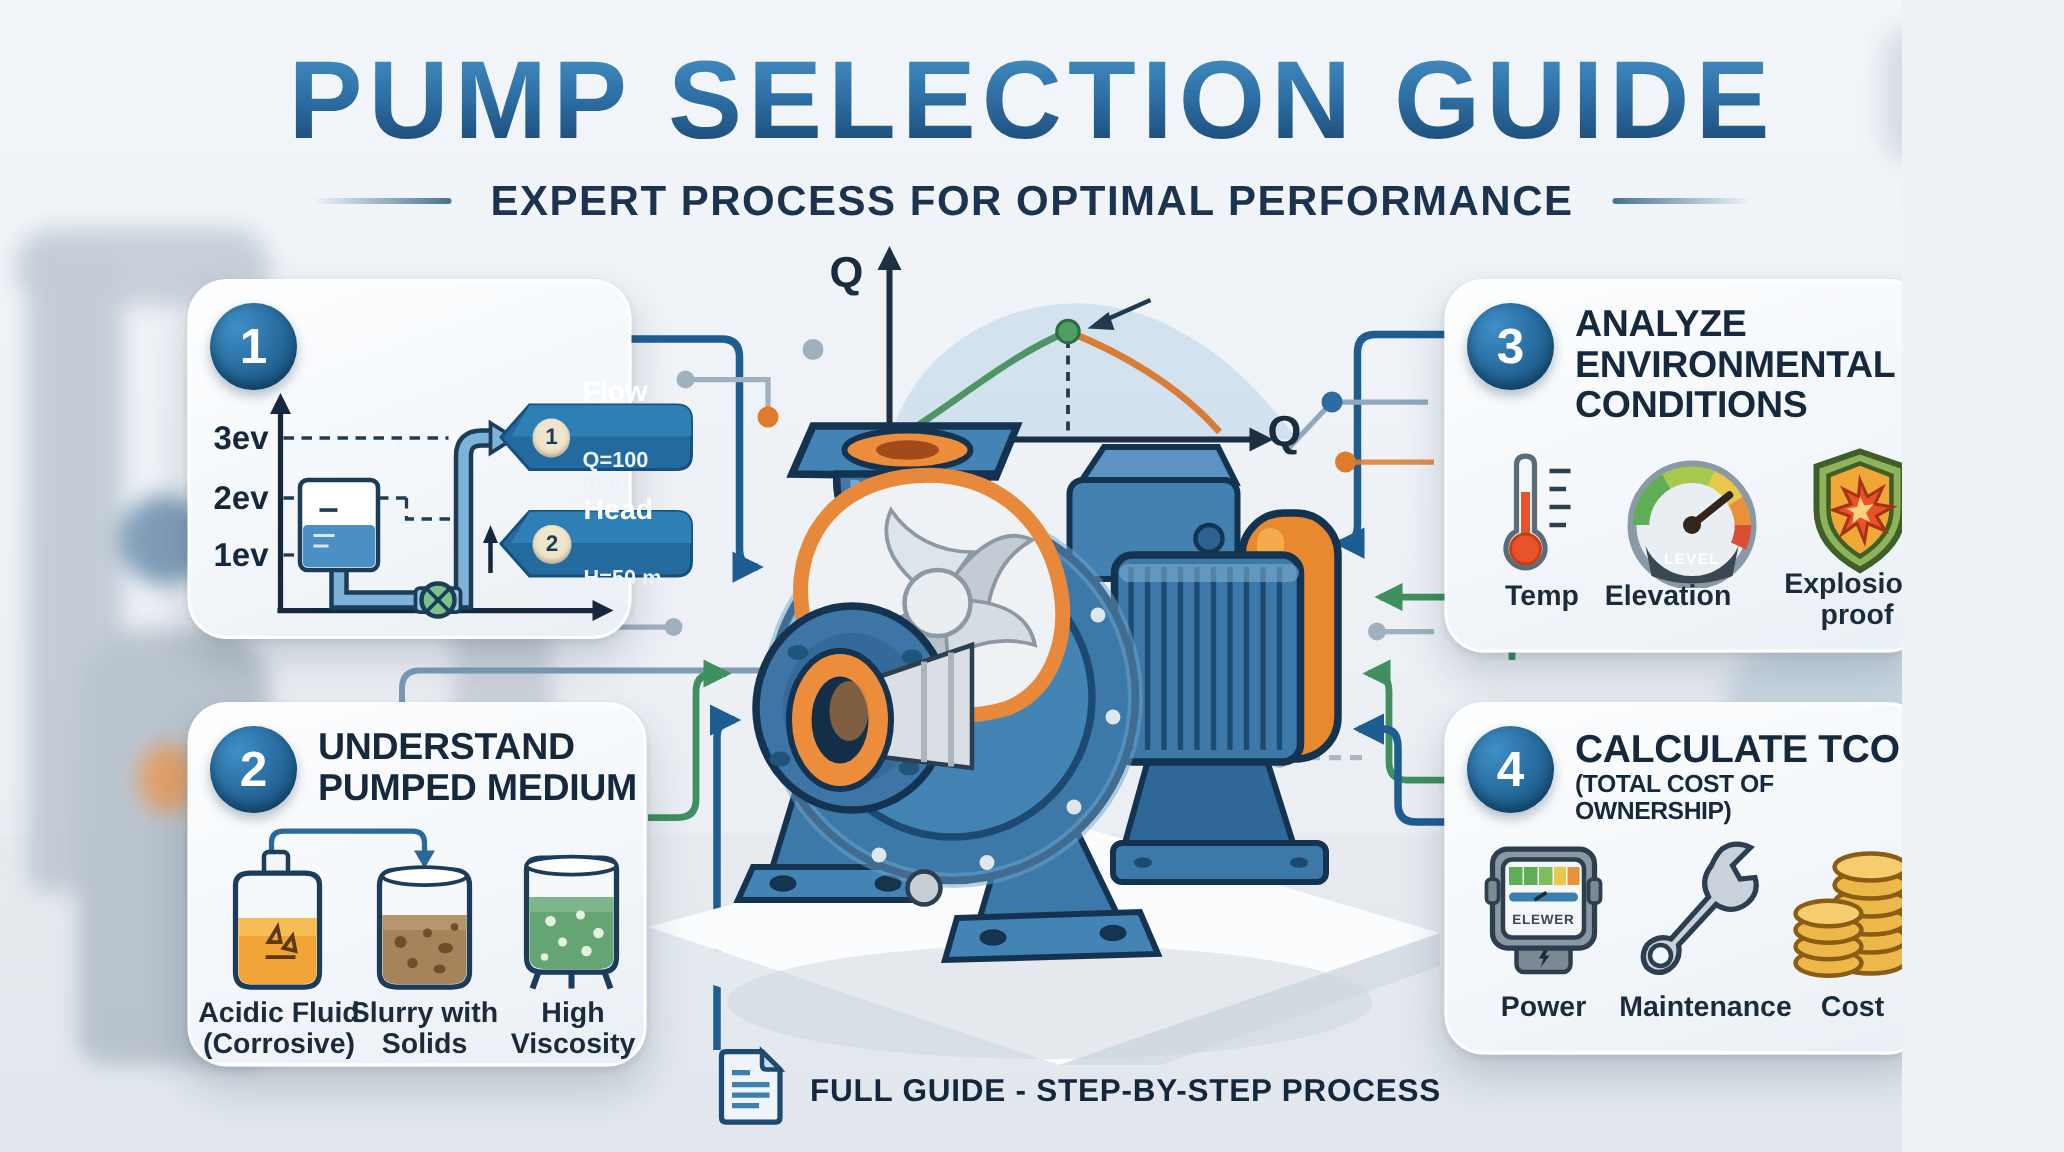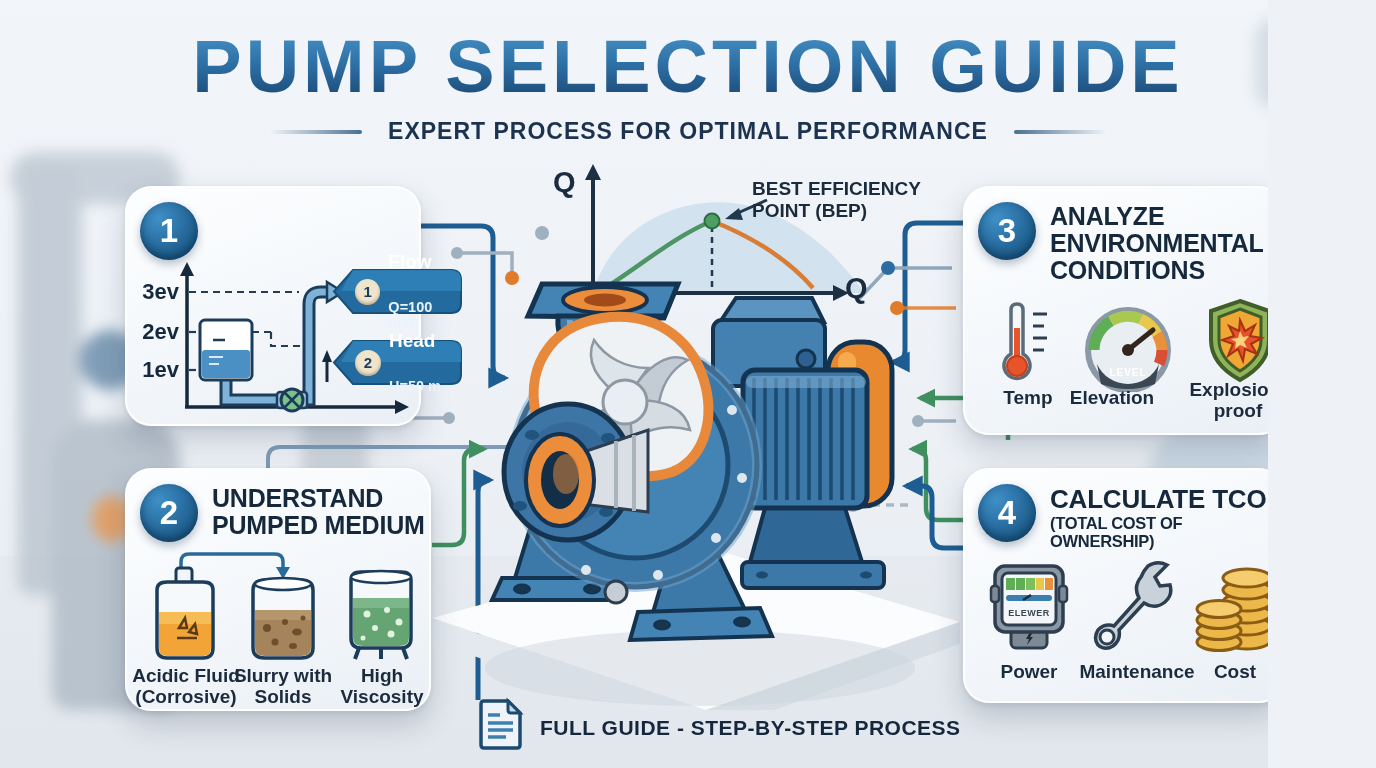--- a/index.html
+++ b/index.html
@@ -26,21 +26,21 @@
   .bg-top-right      { left:1255px;top:18px;  width:130px; height:90px;  background:#ccd6de; border-radius:20px; }
 
   
   .title { position:absolute; left:0; top:24px; width:1376px; text-align:center;
            font-size:74px; font-weight:bold; letter-spacing:4px;
            background:linear-gradient(180deg,#4a97cc 0%,#2d6fa5 48%,#173f69 100%);
            -webkit-background-clip:text; background-clip:text;
            color:#2a6598; -webkit-text-fill-color:transparent; }
   .subtitle-row { position:absolute; left:0; top:118px; width:1376px; display:flex;
                   align-items:center; justify-content:center; gap:26px; }
-  .subtitle { font-size:23px; font-weight:bold; color:#1c3350; letter-spacing:1px; }
+  .subtitle { font-size:28px; font-weight:bold; color:#1c3350; letter-spacing:1px; }
   .dash { width:92px; height:4px; border-radius:2px; }
   .dash-l { background:linear-gradient(90deg,rgba(150,170,190,0),#48708f); }
   .dash-r { background:linear-gradient(270deg,rgba(150,170,190,0),#48708f); }
 
   
   .card { position:absolute; border-radius:26px;
           background:linear-gradient(160deg,#fdfeff 0%,#f2f6fa 60%,#eaeff5 100%);
           box-shadow:0 14px 30px rgba(25,45,70,.20), 0 2px 6px rgba(25,45,70,.10);
           border:2px solid rgba(255,255,255,.9); }
   .card1 { left:125px; top:186px; width:296px; height:240px; }
@@ -166,21 +166,20 @@
       <path d="M288,125 L304,133 L288,141 Z" fill="#1d2f42"></path>
       <path d="M60,128 C95,106 130,76 167,61" fill="none" stroke="#4f9464" stroke-width="4.5"></path>
       <path d="M167,61 C200,74 240,96 268,128" fill="none" stroke="#d97c35" stroke-width="4.5"></path>
       <line x1="167" y1="66" x2="167" y2="131" stroke="#22384e" stroke-width="2.5" stroke-dasharray="6 5"></line>
       <circle cx="167" cy="61" r="7.5" fill="#4c9e62" stroke="#2e6d42" stroke-width="2"></circle>
       <path d="M222,40 L186,56" fill="none" stroke="#22384e" stroke-width="3"></path>
       <path d="M194,48 L180,59 L198,60 Z" fill="#22384e"></path>
     </svg>
     <div class="bep-q-top">Q</div>
     <div class="bep-q-right">Q</div>
-    <div class="bep-note">BEST EFFICIENCY POINT (BEP)</div>
   </div>
 
   <svg width="560" height="450" viewBox="0 0 560 450" style="position:absolute;left:420px;top:260px;">
 
     <g>
       <polygon points="12,358 280,285 540,362 286,450" fill="#fbfcfe"></polygon>
       <polygon points="12,358 286,450 286,474 12,382" fill="#e3e9ef"></polygon>
       <polygon points="286,450 540,362 540,384 286,474" fill="#d7dee6"></polygon>
       <ellipse cx="280" cy="408" rx="215" ry="38" fill="#c9d2dc" opacity=".45"></ellipse>
     </g>

